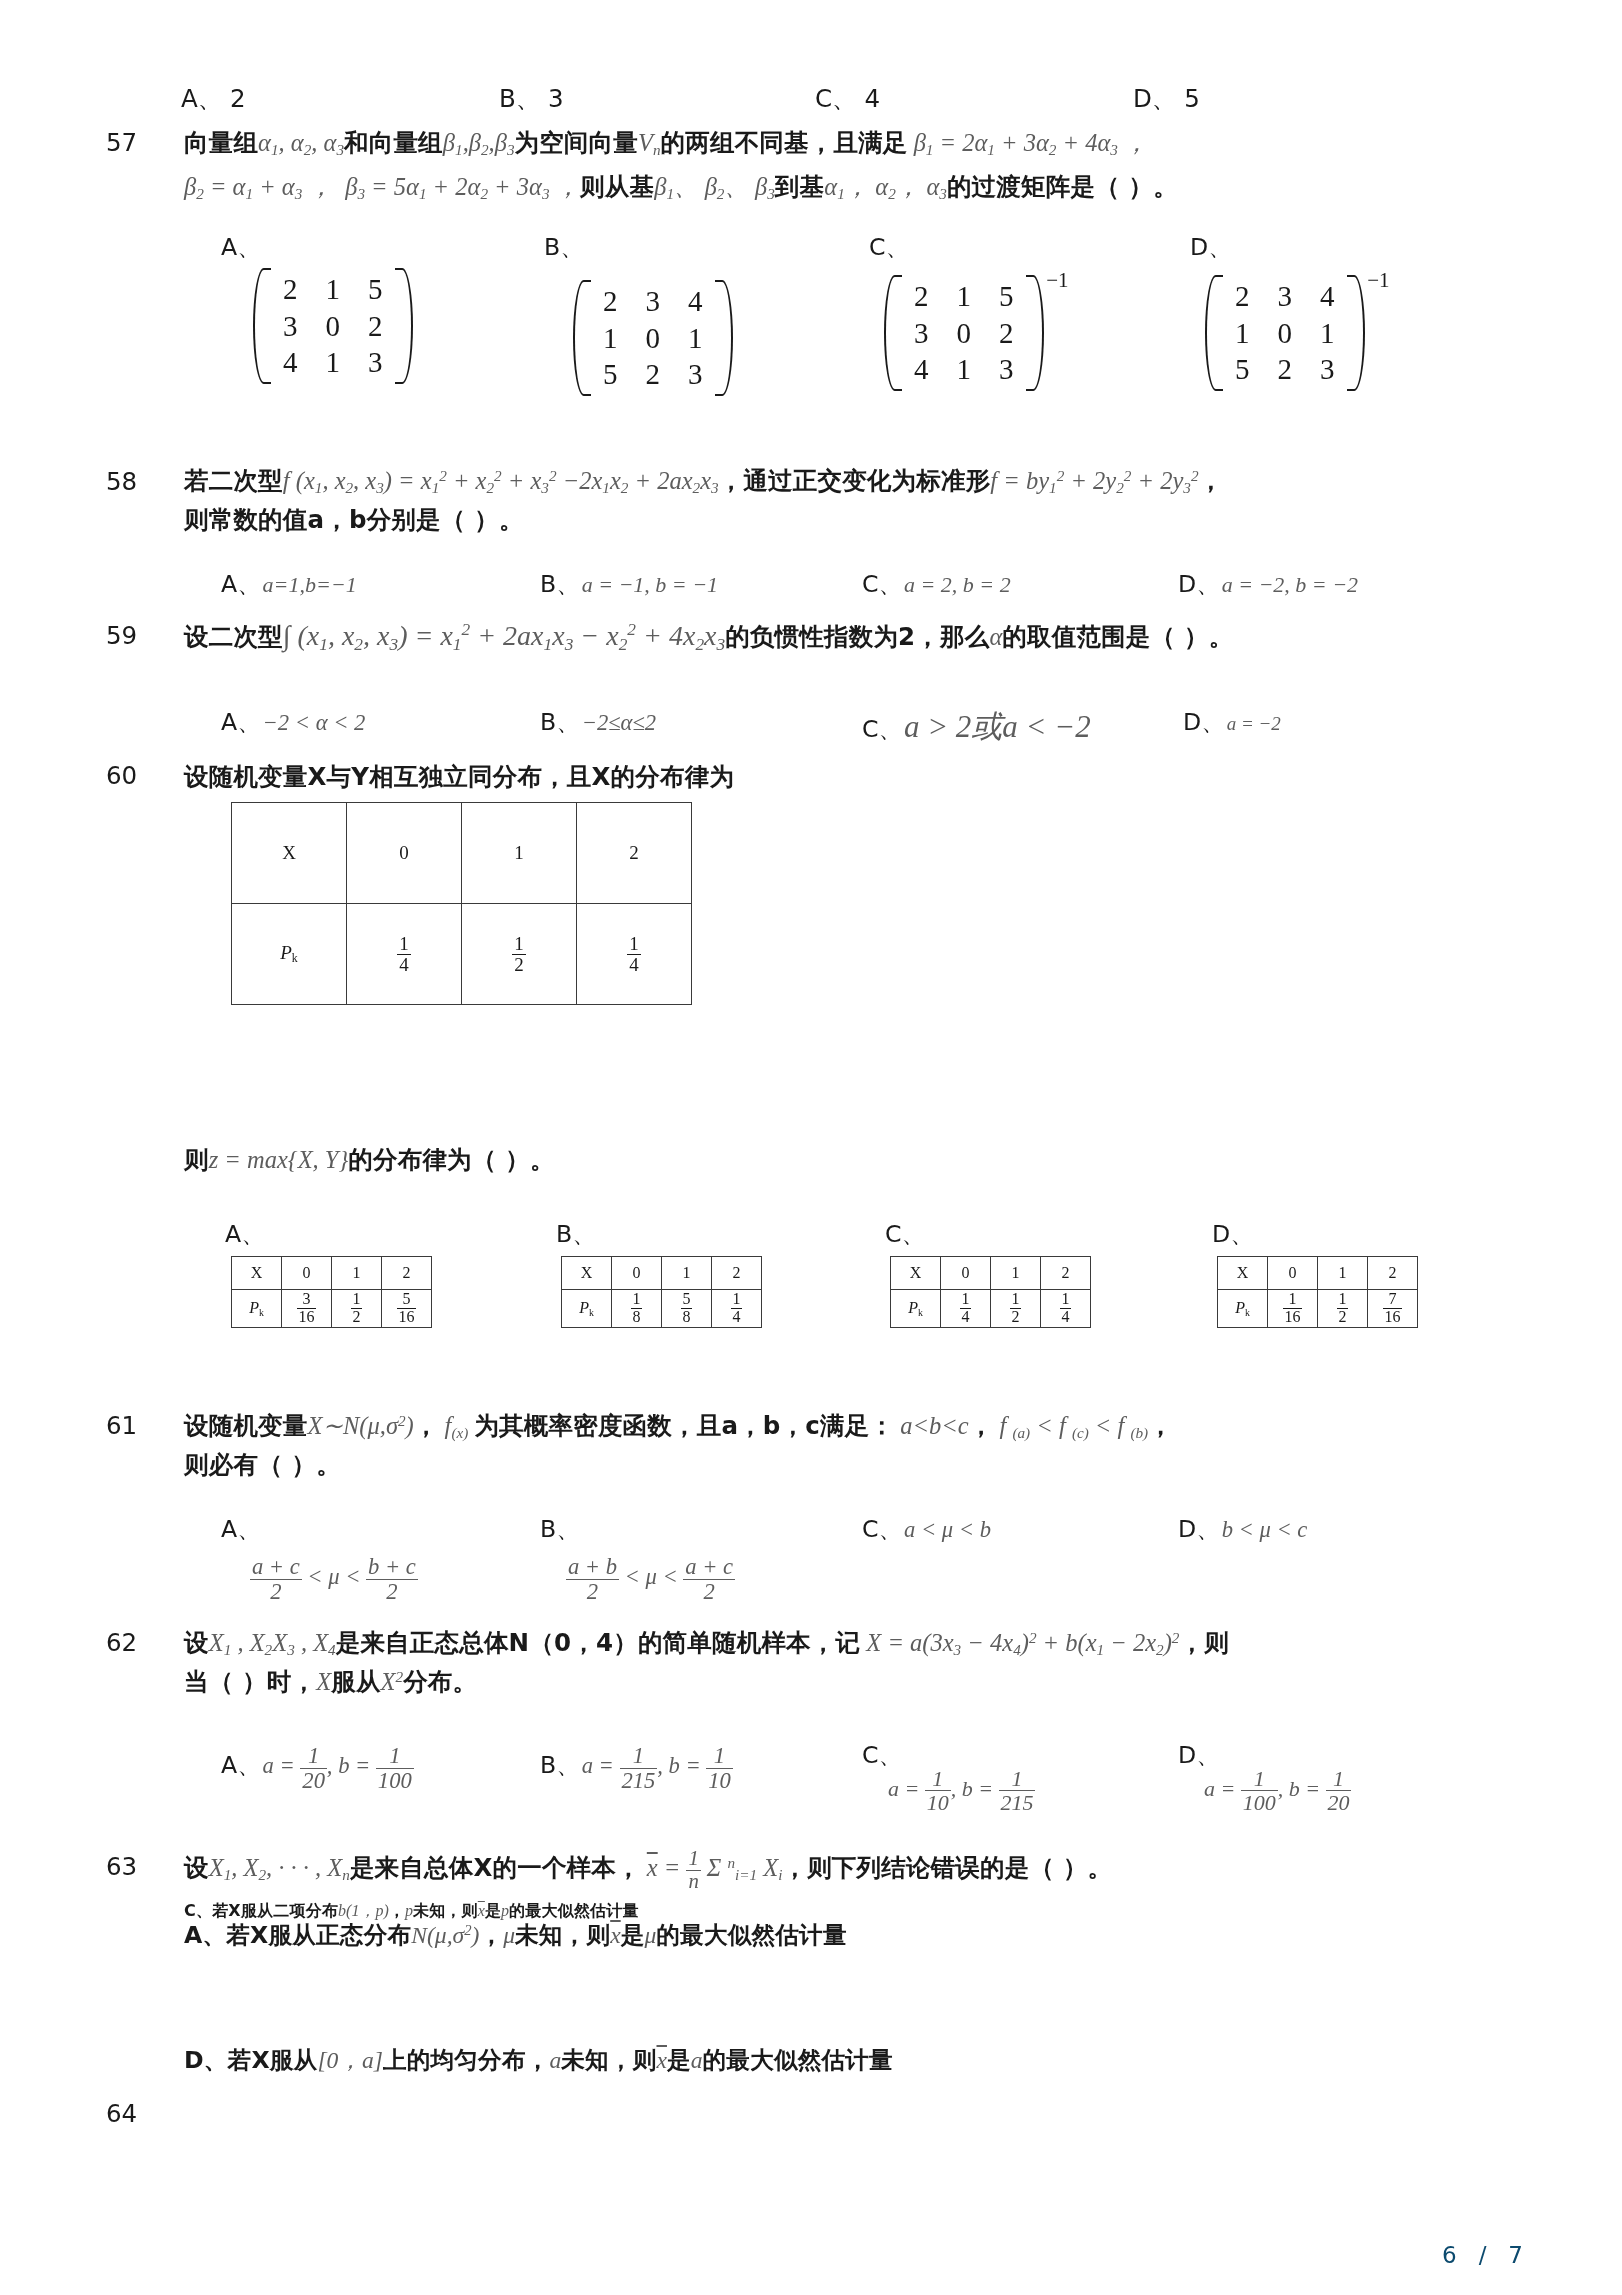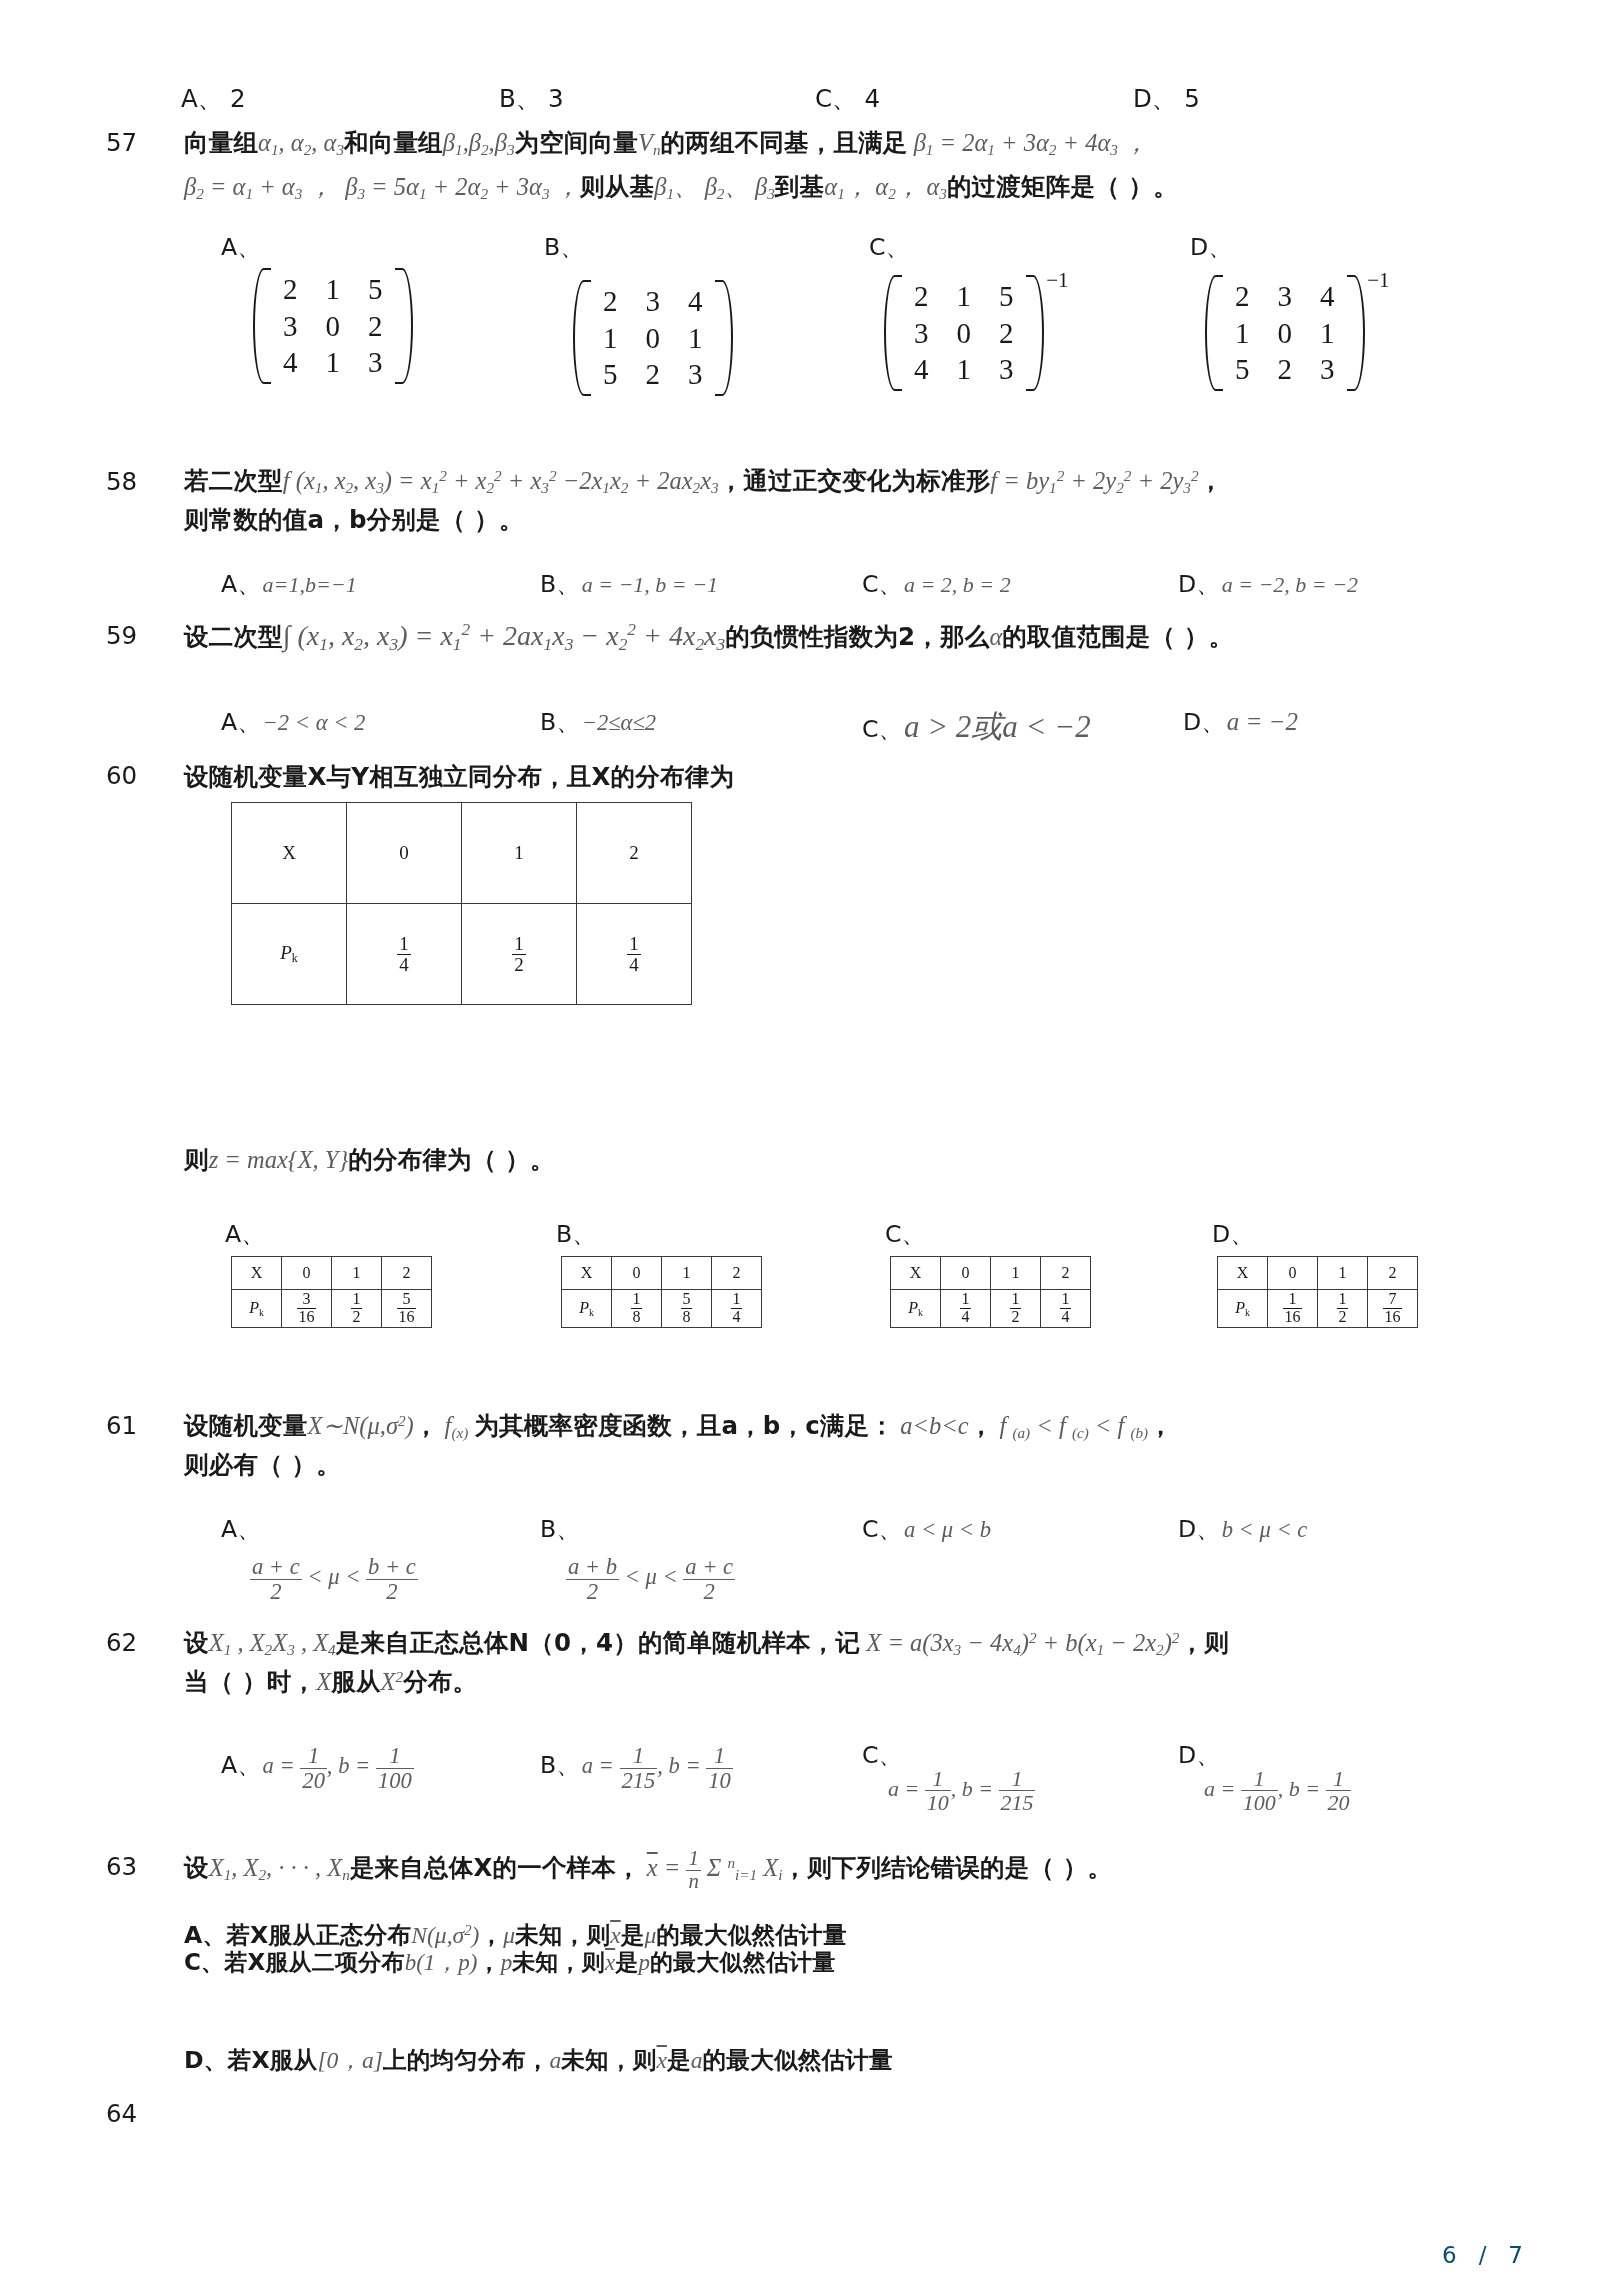--- a/index.html
+++ b/index.html
@@ -212,21 +212,21 @@
 <div style="position:absolute; left:1178px; top:568px"><span class="opt-label">D、</span> <span class="mathit" style="font-size:22px">a = −2, b = −2</span></div>
 
 <div class="qnum" style="top:621px">59</div>
 <div class="qbody" style="top:617px; width:1390px">
   <span class="cn dark">设二次型</span><span class="mathit" style="font-size:28px">∫ (x<sub>1</sub>, x<sub>2</sub>, x<sub>3</sub>) = x<sub>1</sub><sup>2</sup> + 2ax<sub>1</sub>x<sub>3</sub> − x<sub>2</sub><sup>2</sup> + 4x<sub>2</sub>x<sub>3</sub></span><span class="cn dark">的负惯性指数为2，那么</span><span class="mathit">α</span><span class="cn dark">的取值范围是（ ）。</span>
 </div>
 
 <div style="position:absolute; left:221px; top:706px"><span class="opt-label">A、</span> <span class="mathit" style="font-size:22.6px">−2 &lt; α &lt; 2</span></div>
 <div style="position:absolute; left:540px; top:706px"><span class="opt-label">B、</span> <span class="mathit" style="font-size:22.6px">−2≤α≤2</span></div>
 <div style="position:absolute; left:862px; top:706px"><span class="opt-label">C、</span> <span class="mathit" style="font-size:31px">a &gt; 2或a &lt; −2</span></div>
-<div style="position:absolute; left:1183px; top:706px"><span class="opt-label">D、</span> <span class="mathit" style="font-size:25px">a = −2</span></div>
+<div style="position:absolute; left:1183px; top:706px"><span class="opt-label">D、</span> <span class="mathit" style="font-size:19px">a = −2</span></div>
 
 <div class="qnum" style="top:761px">60</div>
 <div class="qbody" style="top:760px">
   <span class="cn dark">设随机变量X与Y相互独立同分布，且X的分布律为</span>
 </div>
 
 <table class="dist big" style="position:absolute; left:231px; top:802px">
   <tbody>
     <tr>
       <td>X</td>
@@ -382,21 +382,21 @@
 </div>
 
 <div class="qnum" style="top:1852px">63</div>
 <div class="qbody" style="top:1848px; width:1404px">
   <span class="cn dark">设</span><span class="mathit">X<sub>1</sub>, X<sub>2</sub>, · · · , X<sub>n</sub></span><span class="cn dark">是来自总体X的一个样本，</span><span class="mathit"> <span style="text-decoration:overline">x</span> = <span class="frac" style="font-size:.85em"><span class="num">1</span><span class="den">n</span></span> Σ <sup>n</sup><sub>i=1</sub> X<sub>i</sub></span><span class="cn dark">，则下列结论错误的是（ ）。</span>
 </div>
 
 <div class="qbody" style="top:1920px; font-size:23.6px">
   <span class="cn dark">A、</span><span class="cn dark">若X服从正态分布</span><span class="mathit">N(μ,σ<sup>2</sup>)</span><span class="cn dark">，</span><span class="mathit">μ</span><span class="cn dark">未知，则</span><span class="mathit"><span style="text-decoration:overline">x</span></span><span class="cn dark">是</span><span class="mathit">μ</span><span class="cn dark">的最大似然估计量</span>
 </div>
-<div class="qbody" style="top:1947px; font-size:23px">
+<div class="qbody" style="top:1900px; font-size:16px">
   <span class="cn dark">C、</span><span class="cn dark">若X服从二项分布</span><span class="mathit">b(1，p)</span><span class="cn dark">，</span><span class="mathit">p</span><span class="cn dark">未知，则</span><span class="mathit"><span style="text-decoration:overline">x</span></span><span class="cn dark">是</span><span class="mathit">p</span><span class="cn dark">的最大似然估计量</span>
 </div>
 <div class="qbody" style="top:2045px; font-size:23.6px">
   <span class="cn dark">D、</span><span class="cn dark">若X服从</span><span class="mathit">[0，a]</span><span class="cn dark">上的均匀分布，</span><span class="mathit">a</span><span class="cn dark">未知，则</span><span class="mathit"><span style="text-decoration:overline">x</span></span><span class="cn dark">是</span><span class="mathit">a</span><span class="cn dark">的最大似然估计量</span>
 </div>
 
 <div class="qnum" style="top:2099px">64</div>
 
 <div class="footer">
   <span>6</span>

